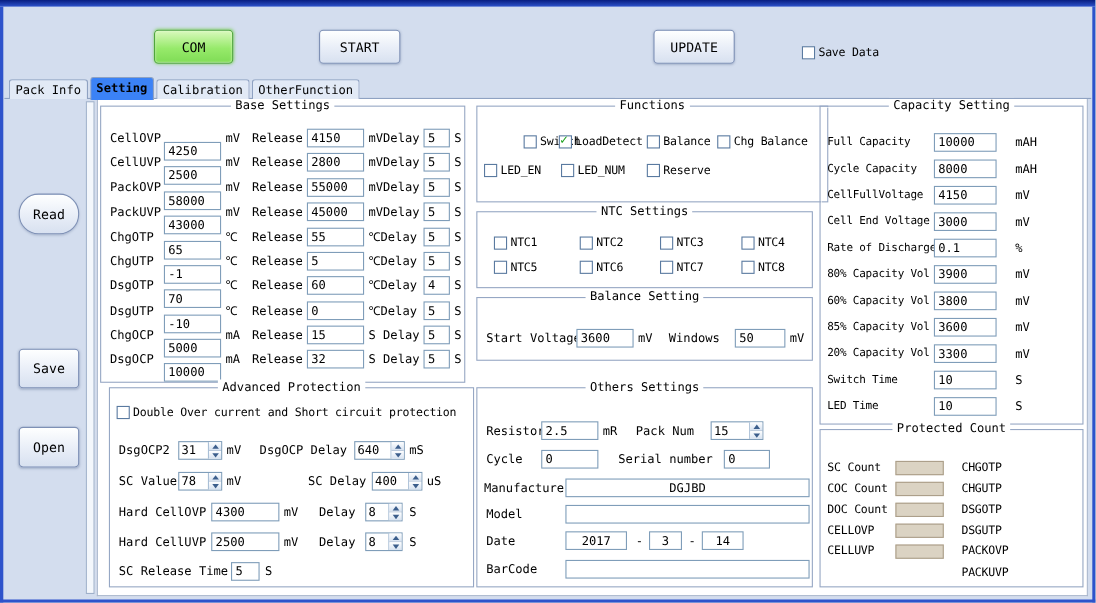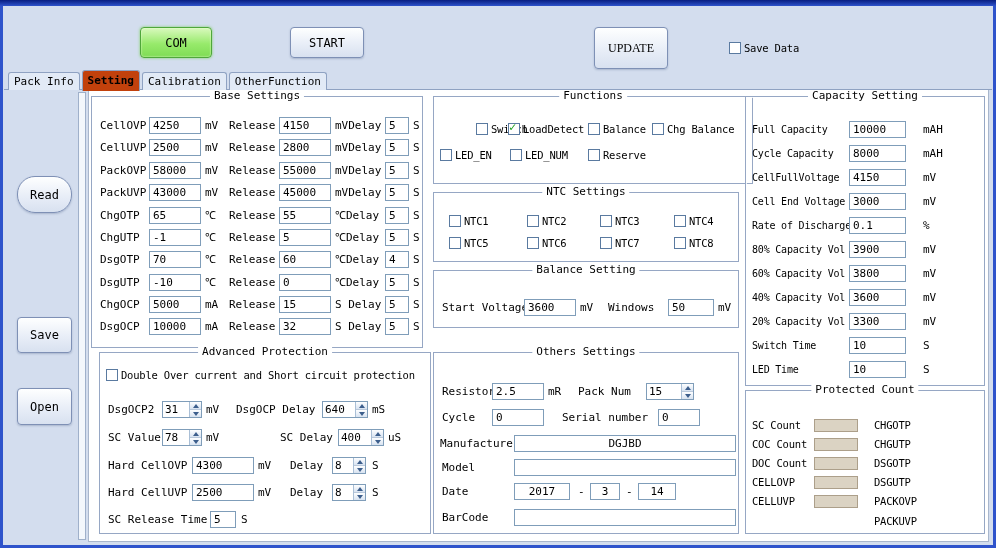--- a/index.html
+++ b/index.html
@@ -23,40 +23,40 @@
     box-shadow:0 1px 2px rgba(70,90,130,.3);cursor:default;padding:0;
   }
   .btn.green{
     background:linear-gradient(180deg,#d9f9bd,#97ea6b 55%,#7fdc55);
     border-color:#4fa73b;box-shadow:0 0 3px #7fd060, inset 0 0 2px #eaffd8;
   }
 
   
   .tabbar{position:absolute;left:8px;top:69px;height:21px;display:flex;align-items:flex-end;z-index:5;}
   .tab{height:17px;line-height:17px;padding:0 5px;background:#e2eaf6;border:1px solid #8fa2c2;border-bottom:none;border-radius:3px 3px 0 0;margin-right:2px;white-space:nowrap;}
-  .tab.active{height:20px;line-height:20px;font-weight:bold;background:#c2410c;margin-bottom:-1px;z-index:6;}
+  .tab.active{height:20px;line-height:20px;font-weight:bold;background:#3b82f6;margin-bottom:-1px;z-index:6;}
   .tabline{position:absolute;left:4px;right:4px;top:89px;height:1px;background:#8fa2c2;z-index:4;}
 
   .sidestrip{position:absolute;left:78px;top:92px;width:8px;height:448px;background:#f3f7fc;border:1px solid #9fb0ca;box-sizing:border-box;}
   .content{position:absolute;left:88px;top:90px;width:901px;height:452px;background:#ffffff;border:1px solid #a8b6cc;border-top:none;box-sizing:border-box;}
 
   
   .grp{position:absolute;border:1px solid #96a7c4;box-shadow:inset 0 0 0 1px rgba(255,255,255,.8);box-sizing:border-box;}
   .gtitle{position:absolute;top:-8px;left:50%;transform:translateX(-50%);background:#ffffff;padding:0 4px;white-space:nowrap;line-height:14px;z-index:2;}
 
   .row{position:absolute;left:0;right:0;height:18px;}
   .lbl{position:absolute;white-space:nowrap;line-height:17px;}
   .txt{
     position:absolute;height:17px;border:1px solid #7f9db9;background:#fff;
     font-family:inherit;font-size:11px;padding:0 3px;box-sizing:border-box;margin:0;top:0;
   }
   .txt.center{text-align:center;}
 
   
-  .bs .c1{left:8px;} .bs .c2{left:57px;width:52px;} .bs .c3{left:113px;}
+  .bs .c1{left:8px;} .bs .c2{left:57px;width:52px;margin-top:12px;} .bs .c3{left:113px;}
   .bs .c4{left:137px;} .bs .c5{left:187px;width:52px;} .bs .c6{left:243px;}
   .bs .c7{left:293px;width:24px;} .bs .c8{left:321px;}
 
   
   .cap .c1{left:6px;font-size:10px;letter-spacing:-0.2px;}
   .cap .c2{left:103px;width:57px;} .cap .c3{left:177px;}
 
   
   .pc .c1{left:6px;font-size:10.5px;letter-spacing:-0.2px;}
   .pc .pfield{position:absolute;left:68px;top:2px;width:44px;height:13px;background:#dbd3c3;border:1px solid #ac9f8a;box-sizing:border-box;}
@@ -81,21 +81,21 @@
 <body>
 
 <div class="win">
   <div class="edge-top"></div>
   <div class="edge-left"></div>
   <div class="edge-right"></div>
   <div class="edge-bottom"></div>
 
   <button class="btn green" style="left:140px;top:27px;width:72px;height:31px;">COM</button>
   <button class="btn" style="left:290px;top:27px;width:74px;height:31px;">START</button>
-  <button class="btn" style="left:594px;top:27px;width:74px;height:42px;font-family:Liberation Serif, serif;">UPDATE</button>
+  <button class="btn" style="left:594px;top:27px;width:74px;height:31px;">UPDATE</button>
   <label class="cb" style="left:729px;top:40px;">
     <span class="box">
         <span class="chk"></span>
       </span>
     <span class="cbl">Save Data</span>
   </label>
 
   <div class="tabbar">
     <div class="tab">Pack Info</div>
     <div class="tab active">Setting</div>
@@ -506,21 +506,21 @@
         <span class="lbl c1">80% Capacity Vol</span>
         <input class="txt c2" value="3900" style="">
         <span class="lbl c3">mV</span>
       </div>
       <div class="row" style="top:168px">
         <span class="lbl c1">60% Capacity Vol</span>
         <input class="txt c2" value="3800" style="">
         <span class="lbl c3">mV</span>
       </div>
       <div class="row" style="top:192px">
-        <span class="lbl c1">40% Capacity Vol</span>
+        <span class="lbl c1">85% Capacity Vol</span>
         <input class="txt c2" value="3600" style="">
         <span class="lbl c3">mV</span>
       </div>
       <div class="row" style="top:216px">
         <span class="lbl c1">20% Capacity Vol</span>
         <input class="txt c2" value="3300" style="">
         <span class="lbl c3">mV</span>
       </div>
       <div class="row" style="top:240px">
         <span class="lbl c1">Switch Time</span>

